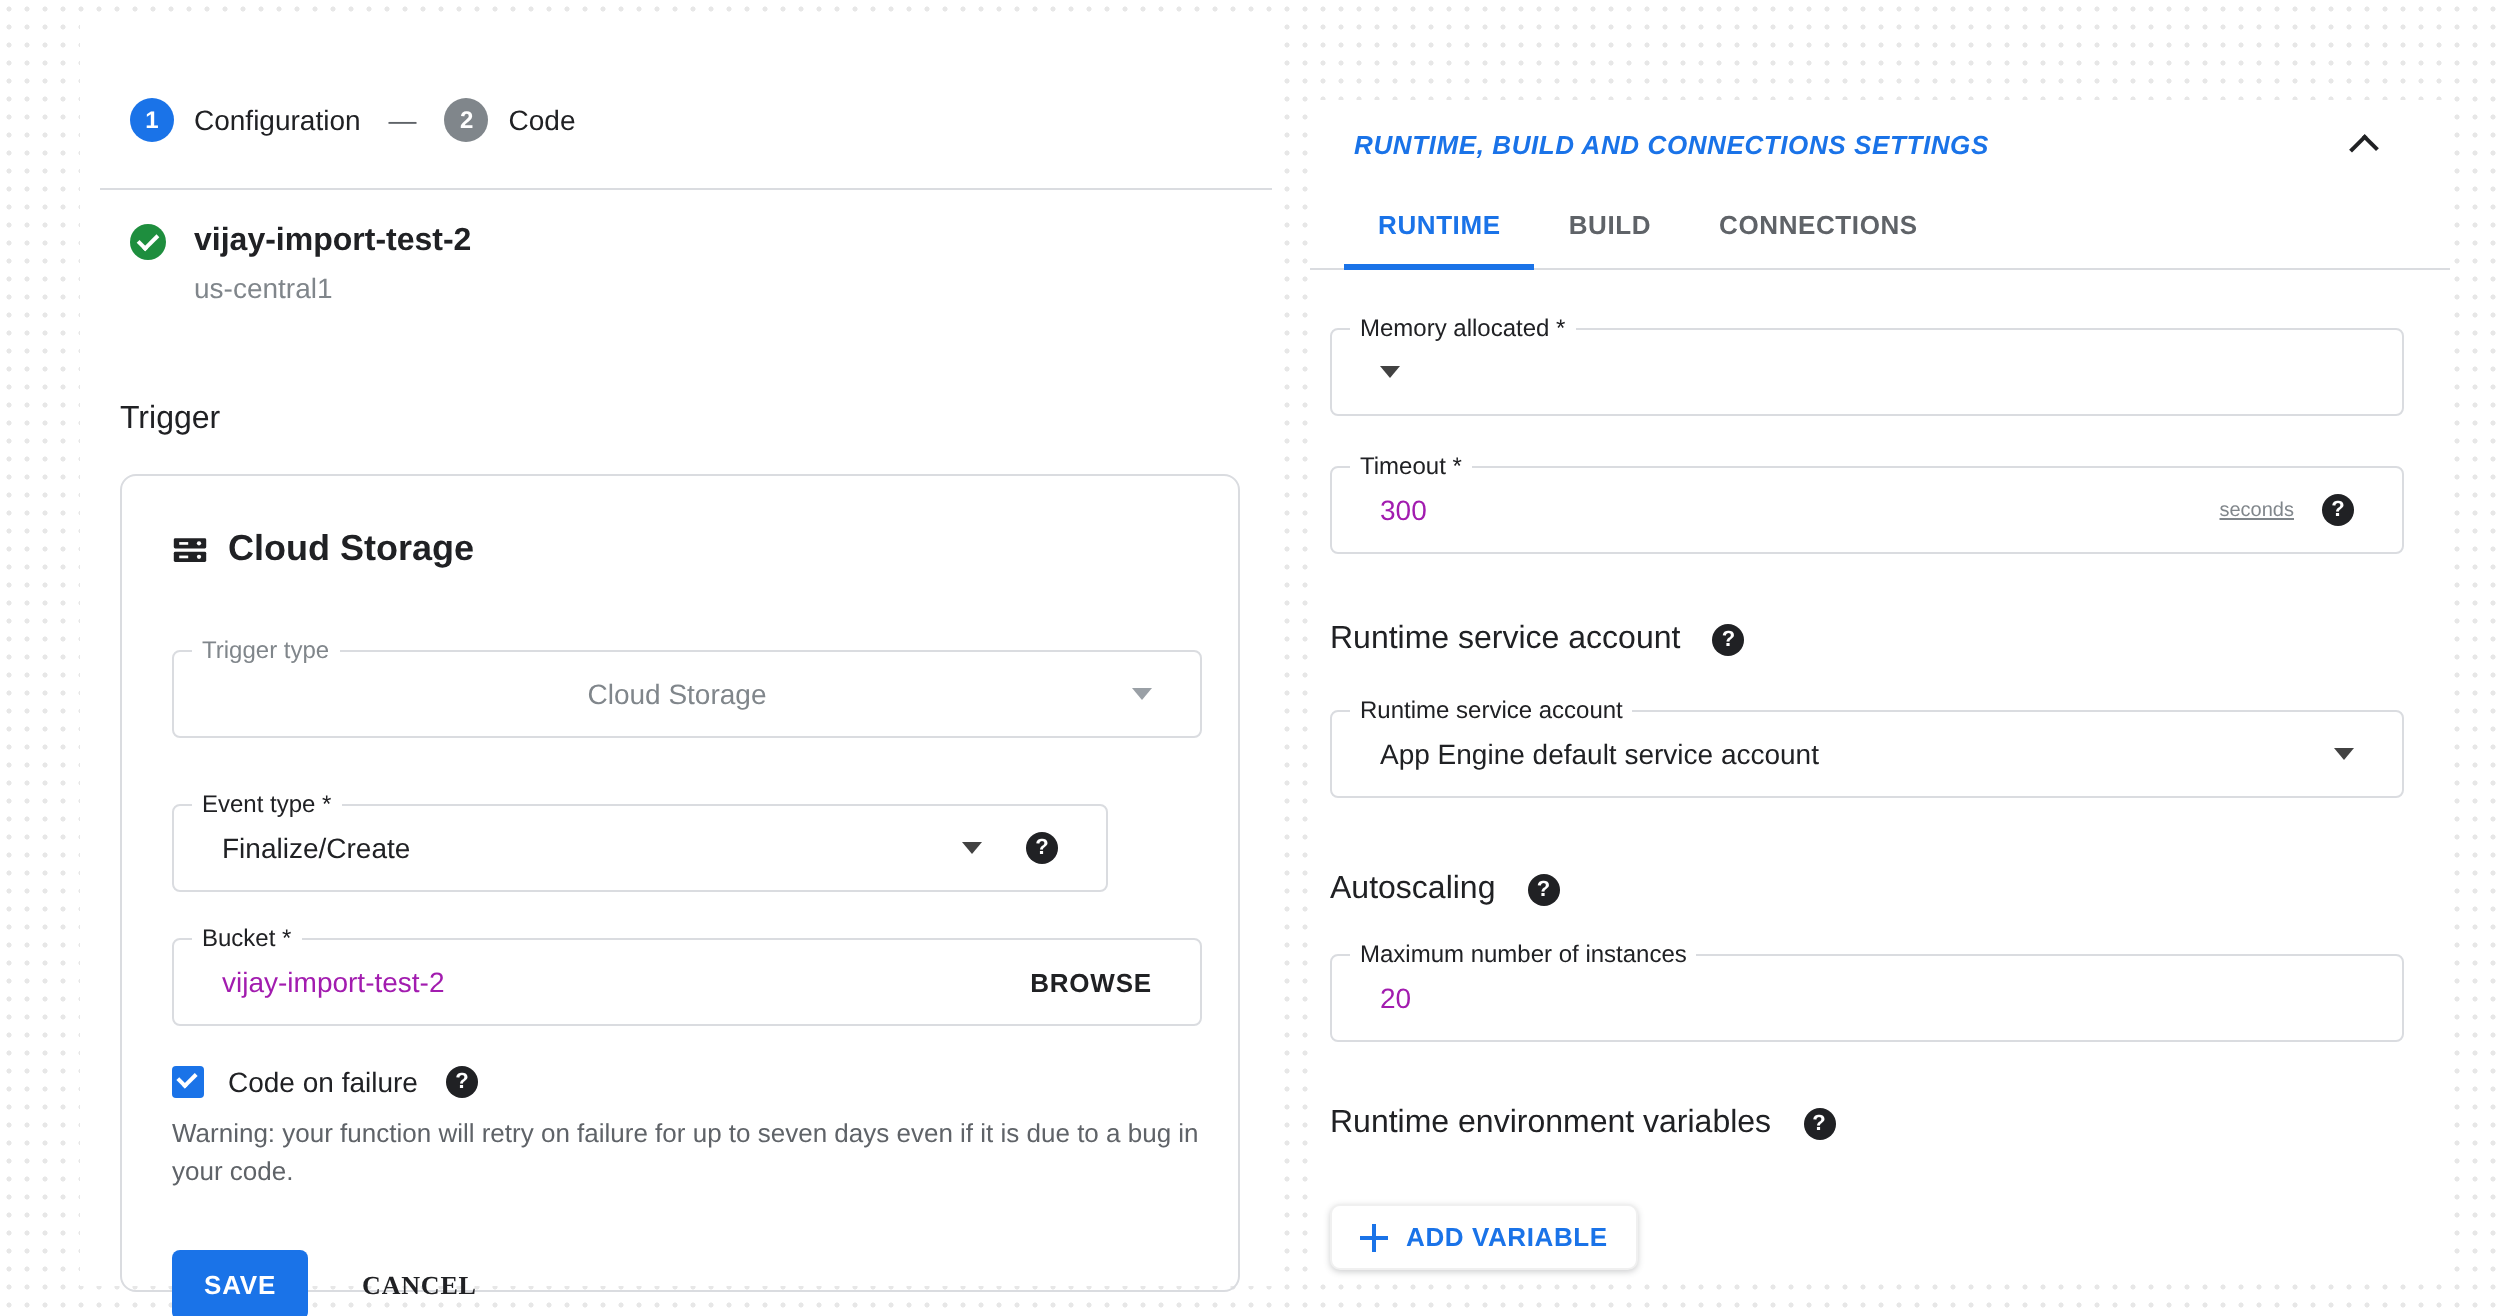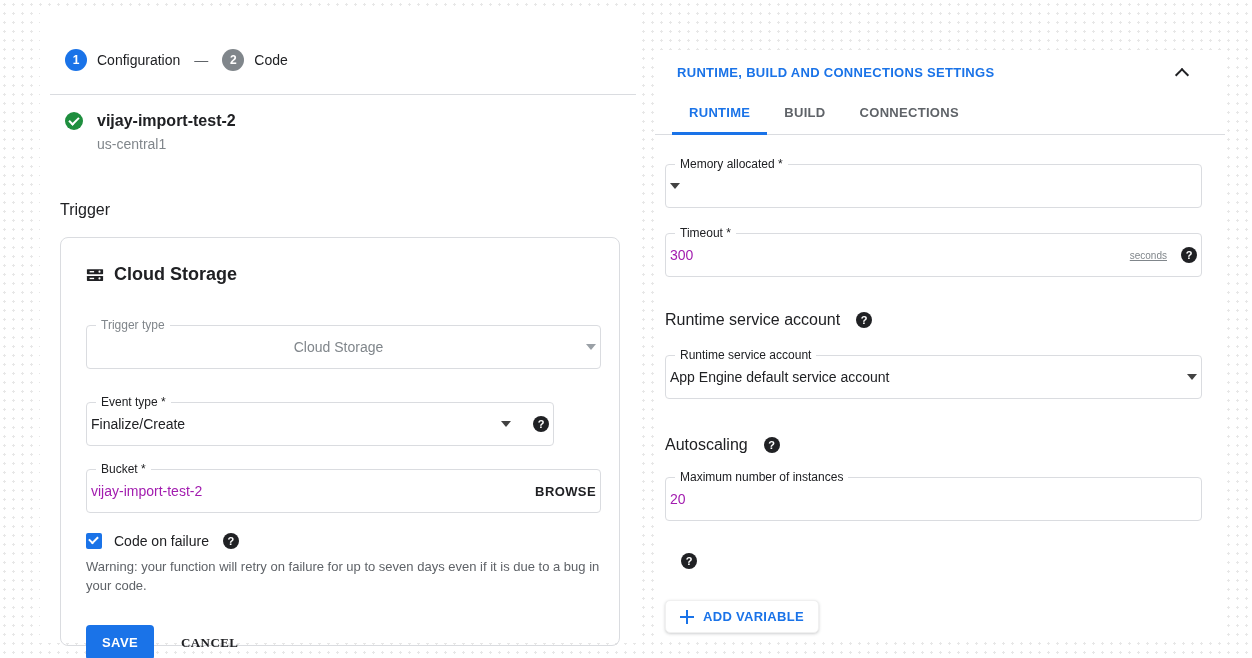--- a/index.html
+++ b/index.html
@@ -51,21 +51,21 @@
     margin:18px 16px 0 20px; height:409px;
     border:1px solid #dadce0; border-radius:8px; padding:20px 20px 0 25px;
   }
   .card-title-row { display:flex; align-items:center; margin-top:6px; }
   .gcs-icon { width:18px; height:18px; margin-right:10px; flex:none; }
   .card-title { font-size:18px; font-weight:bold; }
 
   
   .field {
     position:relative; border:1px solid #dadce0; border-radius:4px; height:44px;
-    display:flex; align-items:center; padding:0 4px; background:#fff;
+    display:flex; align-items:center; padding:0 24px; background:#fff;
   }
   .field-label {
     position:absolute; top:-8px; left:9px; background:#fff; padding:0 5px;
     font-size:12px; font-weight:500; color:#202124; line-height:14px; white-space:nowrap;
   }
   .field-value { font-size:14px; flex:1; }
   .field input {
     border:none; outline:none; font-size:14px; flex:1; min-width:0;
     font-family:"Liberation Sans", sans-serif; color:#a21caf; background:transparent;
   }
@@ -106,22 +106,23 @@
     font-family:"Liberation Sans", sans-serif; font-size:13px; font-weight:bold; letter-spacing:.4px;
     padding:10px 16px; cursor:pointer;
   }
   .cancel-btn {
     background:none; border:none; margin-left:27px; color:#202124; cursor:pointer;
     font-family:Liberation Serif, serif; font-size:13px; font-weight:bold; letter-spacing:.4px;
   }
 
   
   .settings-header {
-    display:flex; align-items:center; justify-content:space-between;
+    display:flex; justify-content:space-between;
     padding:15px 38px 0 22px;
+    font-style:italic;
   }
   .settings-title { color:#1a73e8; font-size:13px; font-weight:bold; letter-spacing:.3px; }
   .chevron-up {
     display:inline-block; padding:4px; border:solid #202124; border-width:0 2.5px 2.5px 0;
     transform:rotate(-135deg); cursor:pointer; margin-top:4px;
   }
   .tabs { display:flex; margin:17px 0 0 17px; }
   .tab {
     font-size:13px; font-weight:bold; letter-spacing:.3px; color:#5f6368;
     padding:8px 17px 12px 17px; cursor:pointer; border-bottom:3px solid transparent;
@@ -263,20 +264,21 @@
       <span>Autoscaling</span>
       <span class="help-icon" style="margin-left:16px"></span>
     </div>
 
     <div class="field f-max">
       <span class="field-label">Maximum number of instances</span>
       <input value="20" style="">
     </div>
 
     <div class="section-h env-h">
+      <span>Runtime environment variables</span>
       <span class="help-icon" style="margin-left:16px"></span>
     </div>
 
     <button class="add-var-btn">
       <span class="plus-icon"></span>
       <span>ADD VARIABLE</span>
     </button>
 
   </div>
 </div>

